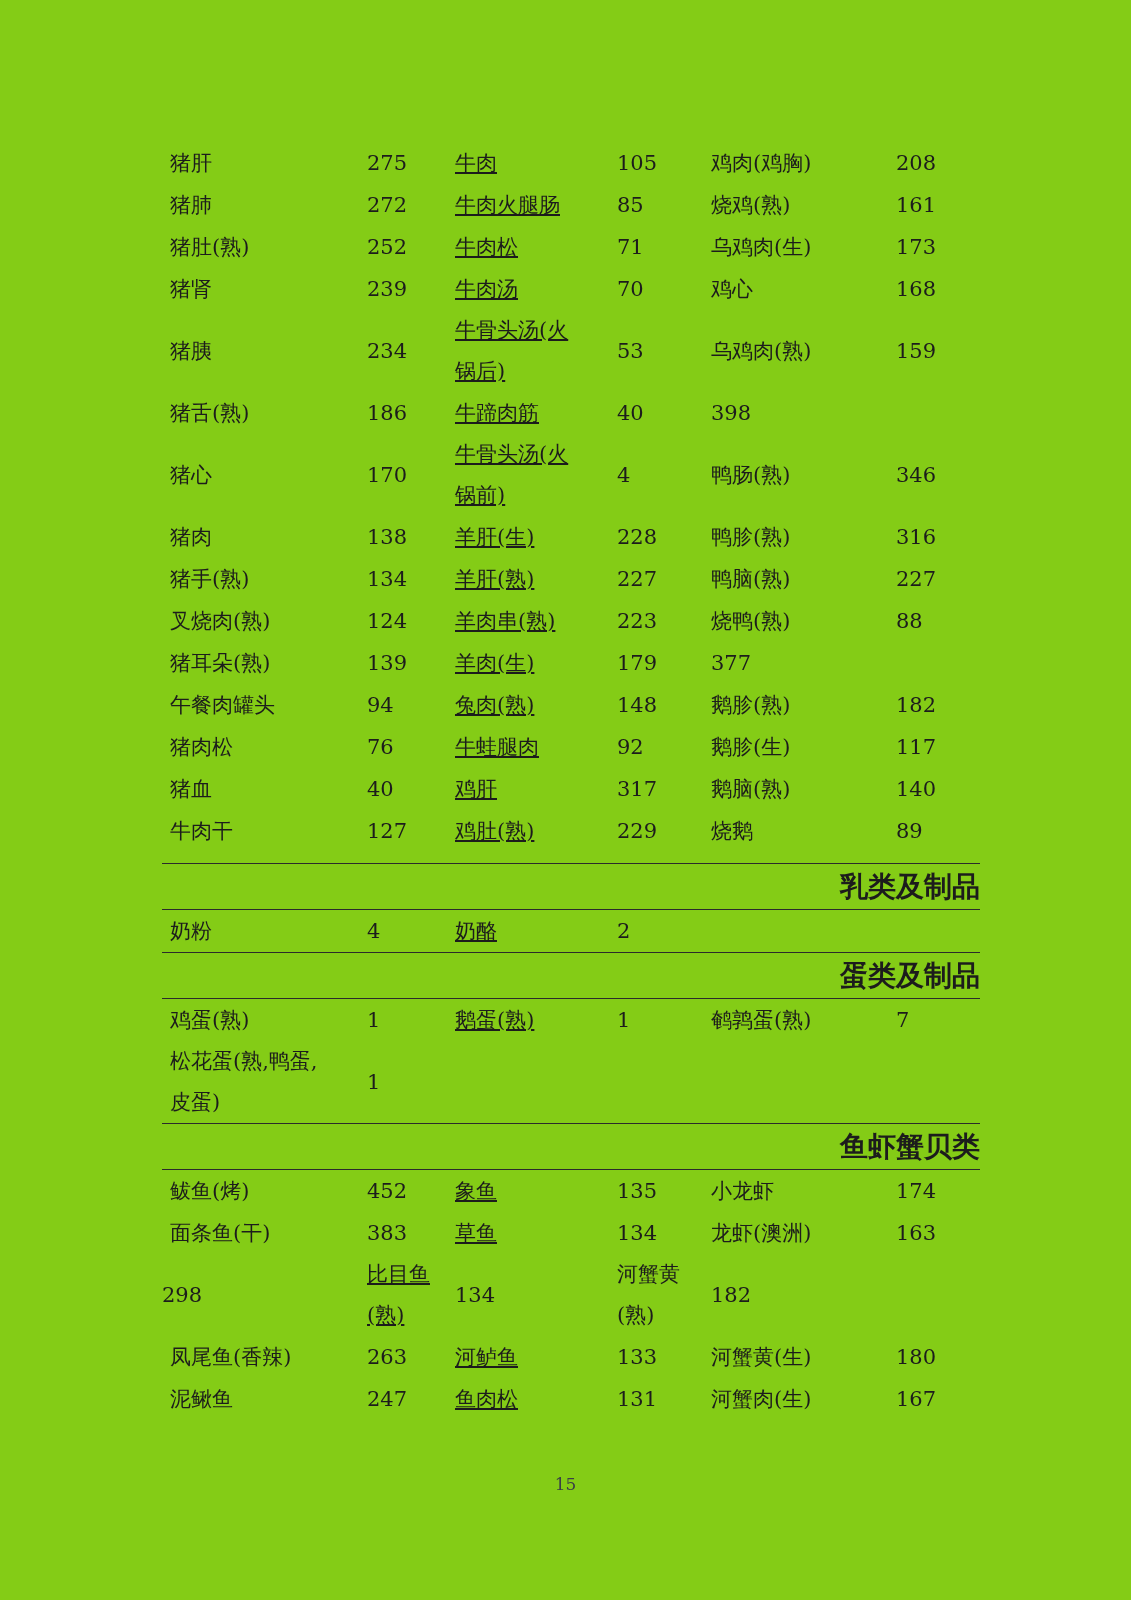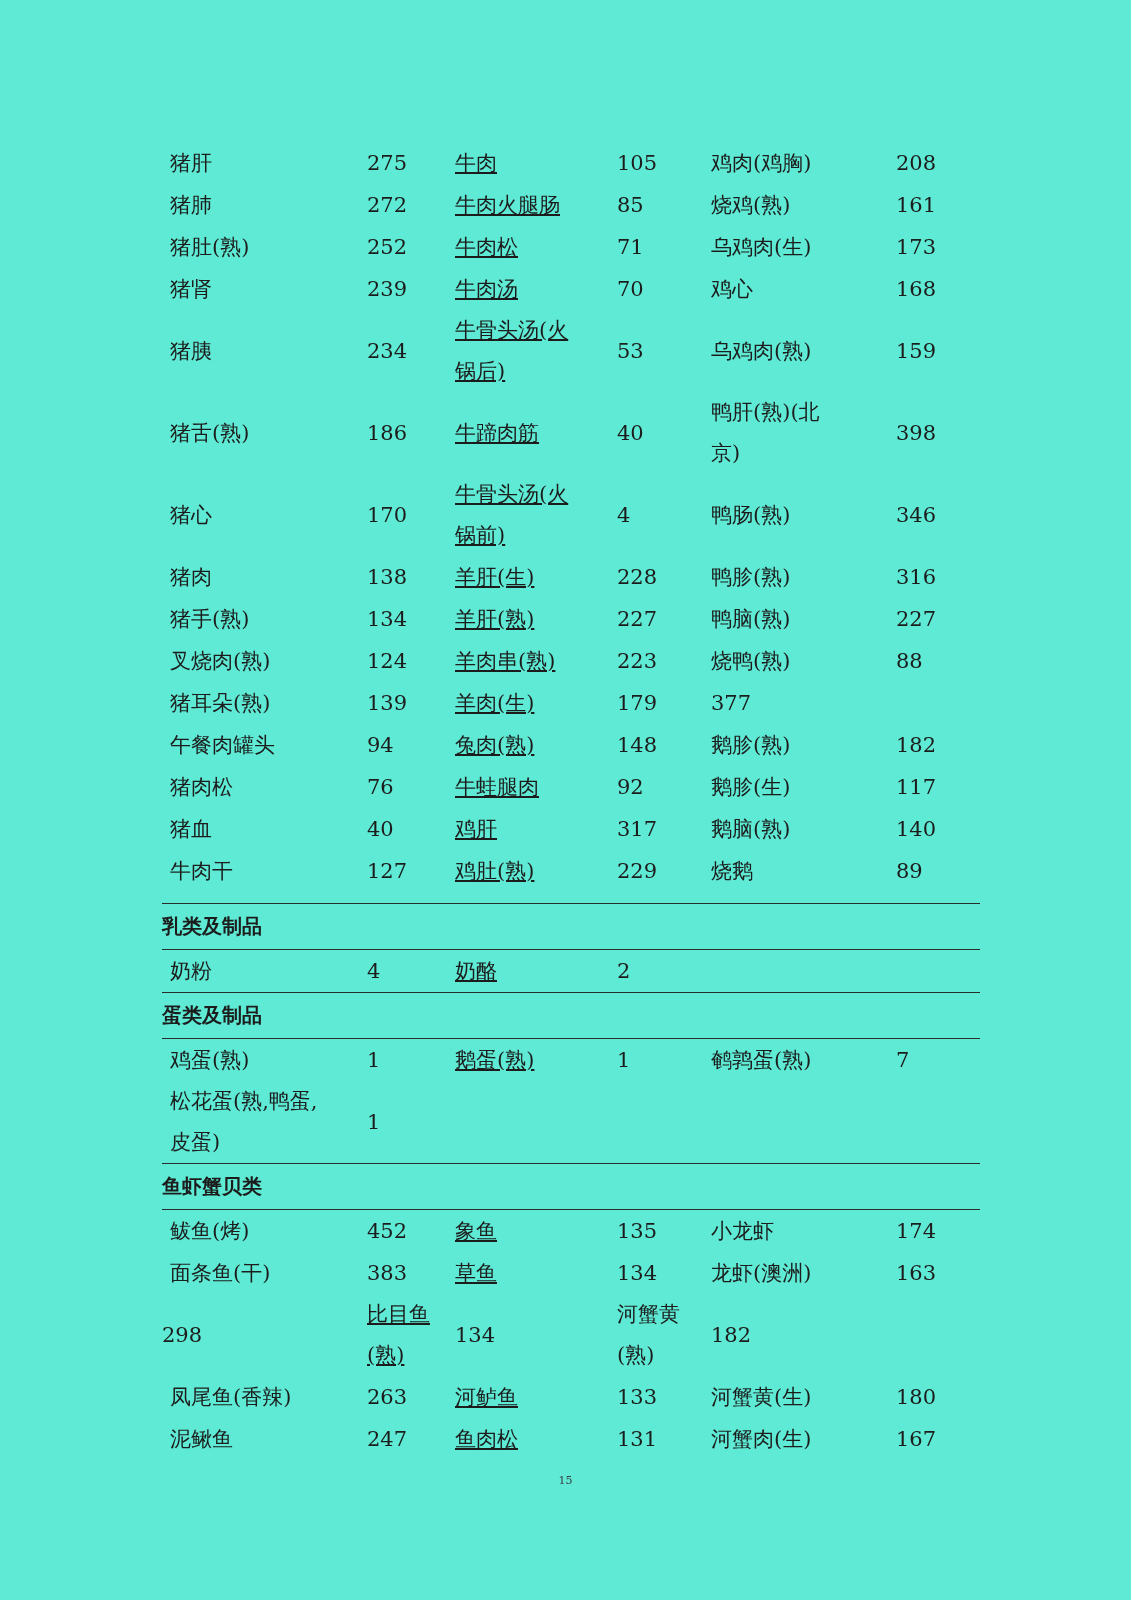--- a/index.html
+++ b/index.html
@@ -26,38 +26,38 @@
   .cell { line-height:41px; }
   .cell .label { display:inline-block; vertical-align:middle; }
   .cell.item0 { padding-left:8px; }
   .cell.item0 .label { max-width:162px; }
   .cell.item1 .label { max-width:128px;text-decoration:underline; }
   .cell.item2 .label { max-width:120px; }
   .section-header {
     border-top:1.5px solid #2b2b2b;
     border-bottom:1.5px solid #2b2b2b;
     height:45px; line-height:45px;
-    text-align:left;
+    text-align:right;
     font-weight:bold;
-    font-size:20px;
+    font-size:28px;
   }
   .section:not(:first-child) .section-header { margin-top:0; }
   .section.gap-top .section-header { margin-top:11px; }
   .page-number {
     position:absolute;
     left:0; right:0; top:1474px;
     text-align:center;
-    font-size:11px;
+    font-size:17px;
     color:#3a3f46;
   }
 </style>
 </head>
 <body>
 
-<div class="page" style="background: #5eead4; color: rgb(28, 28, 28);">
+<div class="page" style="background: #84cc16; color: rgb(28, 28, 28);">
   <div class="food-table" id="food-table">
       <div class="section">
         <div class="t-row">
           <div class="cell item item0"><span class="label">猪肝</span></div>
           <div class="cell value value0"><span class="val">275</span></div>
           <div class="cell item item1"><span class="label">牛肉</span></div>
           <div class="cell value value1"><span class="val">105</span></div>
           <div class="cell item item2"><span class="label">鸡肉(鸡胸)</span></div>
           <div class="cell value value2"><span class="val">208</span></div>
         </div>
@@ -91,21 +91,20 @@
           <div class="cell item item1"><span class="label">牛骨头汤(火锅后)</span></div>
           <div class="cell value value1"><span class="val">53</span></div>
           <div class="cell item item2"><span class="label">乌鸡肉(熟)</span></div>
           <div class="cell value value2"><span class="val">159</span></div>
         </div>
         <div class="t-row">
           <div class="cell item item0"><span class="label">猪舌(熟)</span></div>
           <div class="cell value value0"><span class="val">186</span></div>
           <div class="cell item item1"><span class="label">牛蹄肉筋</span></div>
           <div class="cell value value1"><span class="val">40</span></div>
-          <div class="cell item item2"><span class="label">鸭肝(熟)(北京)</span></div>
           <div class="cell value value2"><span class="val">398</span></div>
         </div>
         <div class="t-row">
           <div class="cell item item0"><span class="label">猪心</span></div>
           <div class="cell value value0"><span class="val">170</span></div>
           <div class="cell item item1"><span class="label">牛骨头汤(火锅前)</span></div>
           <div class="cell value value1"><span class="val">4</span></div>
           <div class="cell item item2"><span class="label">鸭肠(熟)</span></div>
           <div class="cell value value2"><span class="val">346</span></div>
         </div>

